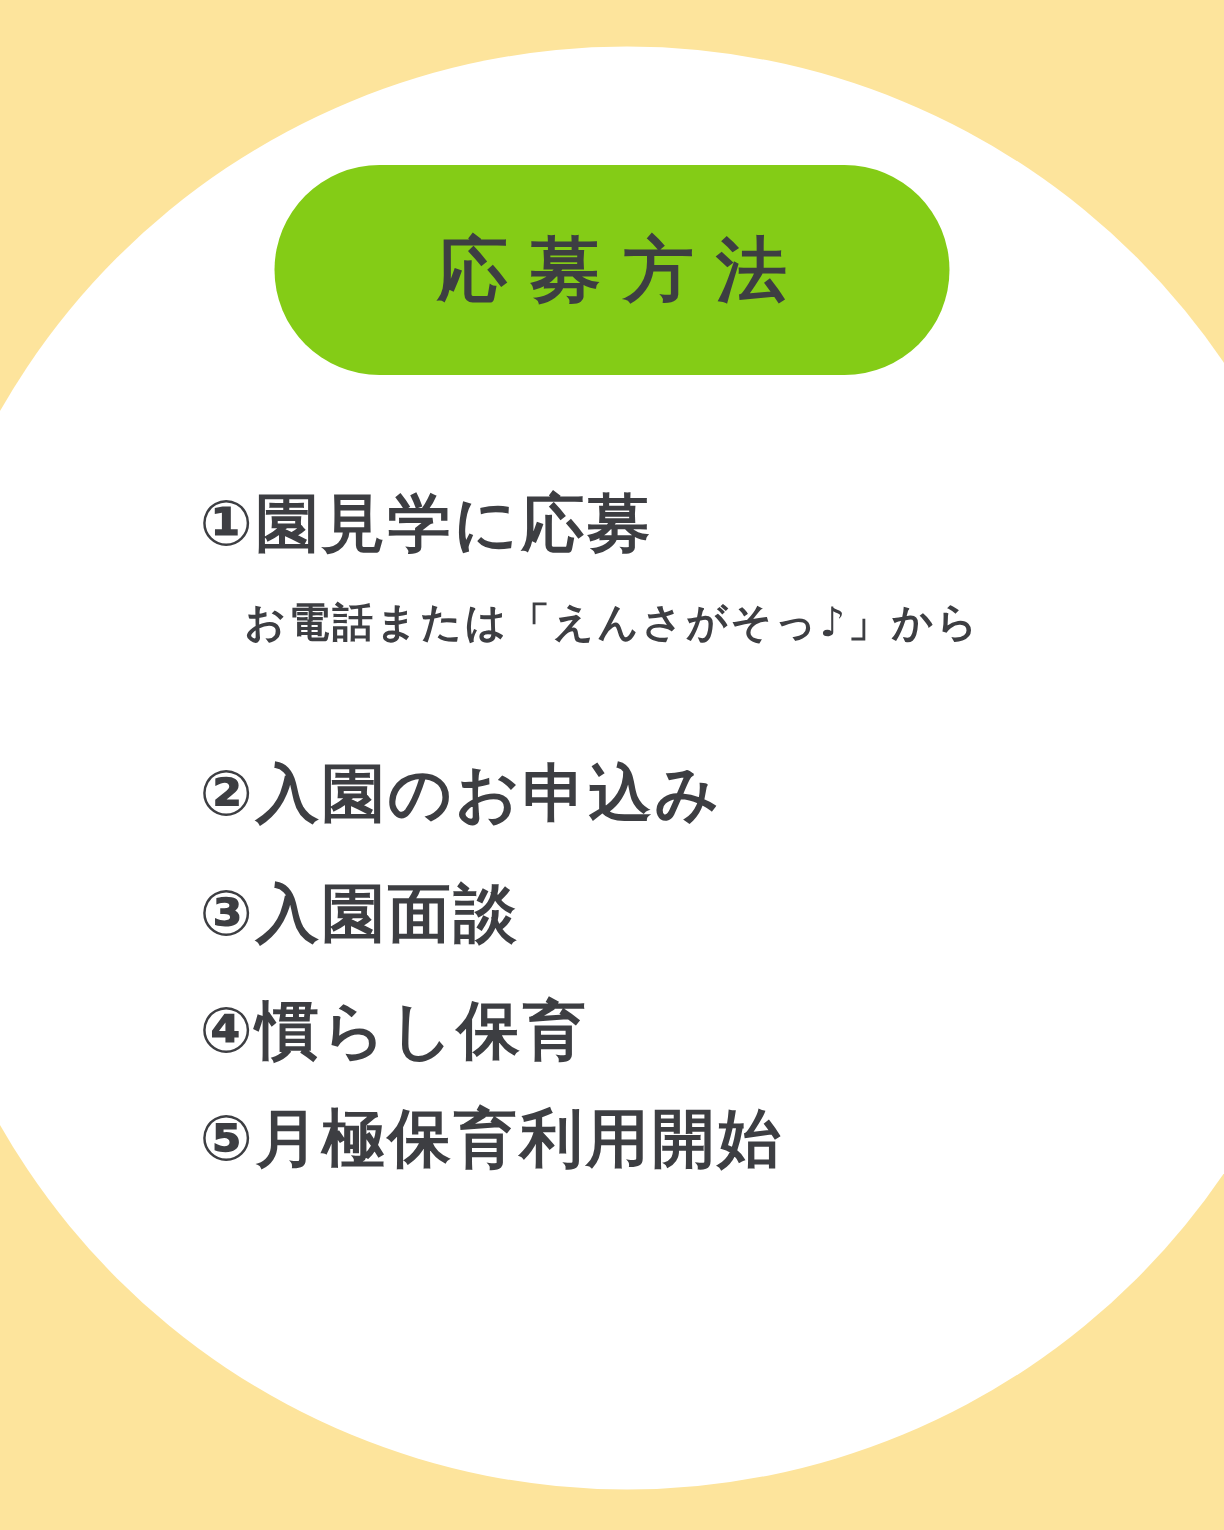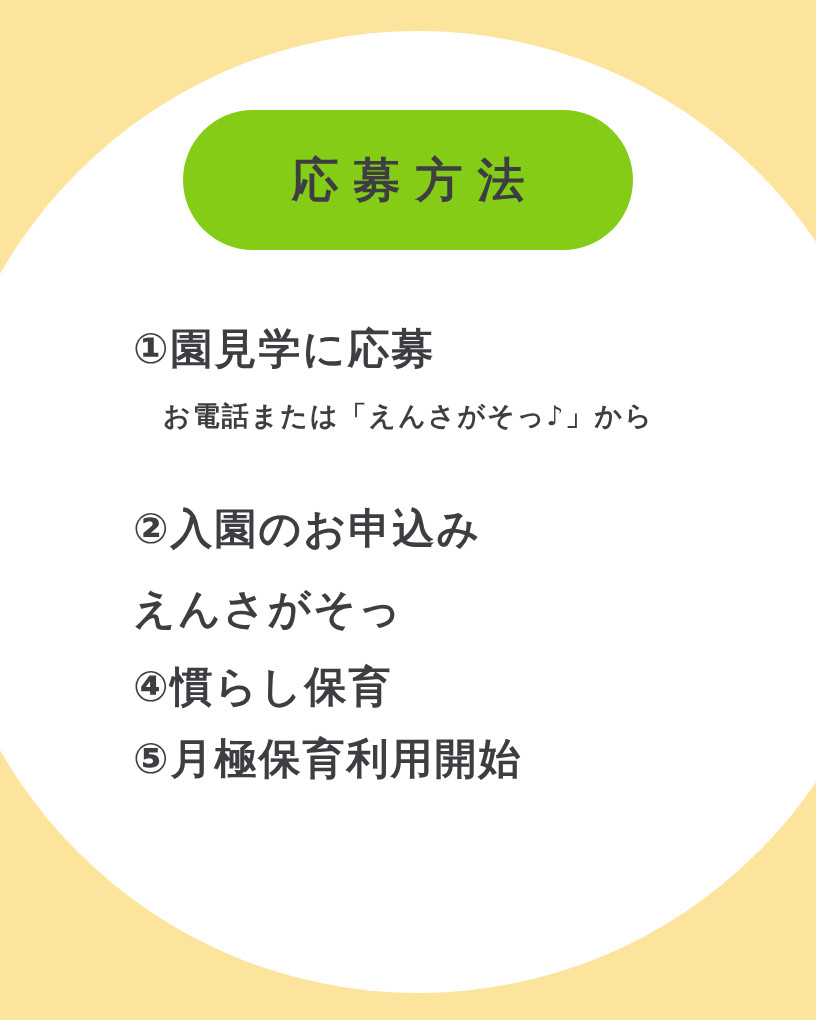--- a/index.html
+++ b/index.html
@@ -85,19 +85,19 @@
   </div>
 
   <div class="step step-1">①園見学に応募</div>
 
   <div class="step-note">
     <div>お電話または「えんさがそっ♪」から</div>
   </div>
 
   <div class="step step-2">②入園のお申込み</div>
 
-  <div class="step step-3">えんさがそっ</div>
+  <div class="step step-3">③入園面談</div>
 
   <div class="step step-5">⑤月極保育利用開始</div>
 
   <div class="step step-4">④慣らし保育</div>
 
 </div>
 
 </body></html>

